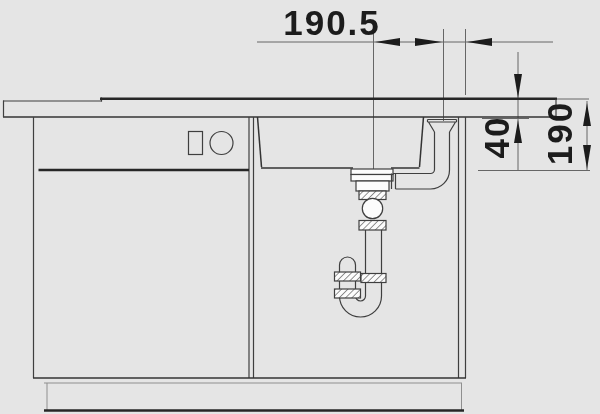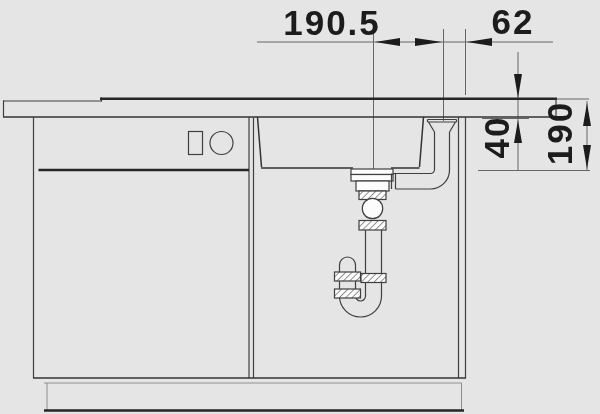--- a/index.html
+++ b/index.html
@@ -119,19 +119,18 @@
       <path class="ln" d="M 339.5,296 A 21,21 0 0 0 381.5,296"></path>
       <path class="ln" d="M 355.5,296 A 5,5 0 0 0 365.5,296"></path>
       <rect class="band" x="334.5" y="272" width="26" height="9"></rect>
       <rect class="band" x="334.5" y="289" width="26" height="9"></rect>
       <rect class="band" x="361" y="273.5" width="25" height="9"></rect>
     </g>
   </svg>
 
   <div class="dim-label" style="left:250px;top:3px;width:164px;">190.5</div>
 
-  <div class="dim-label" style="left:481px;top:2px;width:64px;">62</div>
 
   <div class="dim-label vert" style="left:437px;top:117px;width:120px;">40</div>
 
   <div class="dim-label vert" style="left:500px;top:113px;width:120px;">190</div>
 
 </div>
 
 </body></html>

